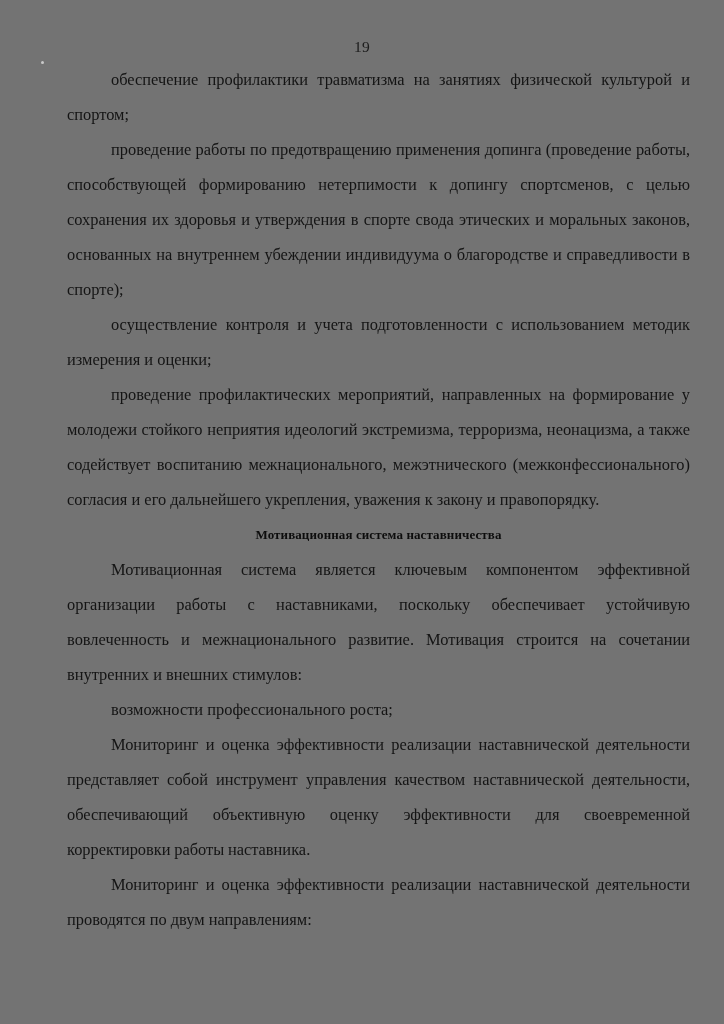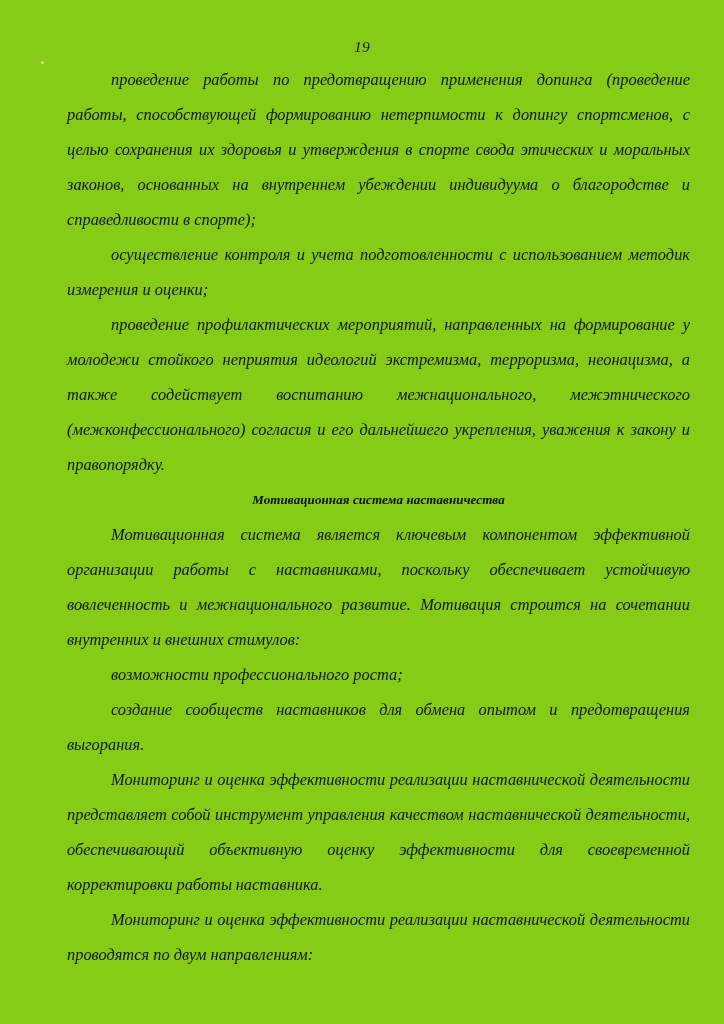--- a/index.html
+++ b/index.html
@@ -16,22 +16,21 @@
     color: #121212;
     -webkit-font-smoothing: antialiased;
   }
 
   .page {
     position: absolute;
     top: 0;
     left: 0;
     width: 724px;
     height: 1024px;
-    background: #84cc16;
-    font-style: italic;
+    background: #737373;
   }
 
   
   .scan-speck {
     position: absolute;
     left: 41px;
     top: 61px;
     width: 3px;
     height: 3px;
     background: #d8d8d8;
@@ -92,35 +91,35 @@
 <body>
 
 <div class="page">
 
   <span class="scan-speck"></span>
 
   <div class="page-number">19</div>
 
   <div class="body-block">
 
+    <p class="para">обеспечение профилактики травматизма на занятиях физической культурой и спортом;</p>
 
     <p class="para">проведение работы по предотвращению применения допинга (проведение работы, способствующей формированию нетерпимости к допингу спортсменов, с целью сохранения их здоровья и утверждения в спорте свода этических и моральных законов, основанных на внутреннем убеждении индивидуума о благородстве и справедливости в спорте);</p>
 
     <p class="para">осуществление контроля и учета подготовленности с использованием методик измерения и оценки;</p>
 
     <p class="para">проведение профилактических мероприятий, направленных на формирование у молодежи стойкого неприятия идеологий экстремизма, терроризма, неонацизма, а также содействует воспитанию межнационального, межэтнического (межконфессионального) согласия и его дальнейшего укрепления, уважения к закону и правопорядку.</p>
 
     <h2 class="section-heading">Мотивационная система наставничества</h2>
 
     <p class="para">Мотивационная система является ключевым компонентом эффективной организации работы с наставниками, поскольку обеспечивает устойчивую вовлеченность и межнационального развитие. Мотивация строится на сочетании внутренних и внешних стимулов:</p>
 
 
 
     <p class="para">возможности профессионального роста;</p>
 
-    <p class="para">создание сообществ наставников для обмена опытом и предотвращения выгорания.</p>
 
     <p class="para dense">Мониторинг и оценка эффективности реализации наставнической деятельности представляет собой инструмент управления качеством наставнической деятельности, обеспечивающий объективную оценку эффективности для своевременной корректировки работы наставника.</p>
 
     <p class="para">Мониторинг и оценка эффективности реализации наставнической деятельности проводятся по двум направлениям:</p>
 
   </div>
 </div>
 
 </body></html>

